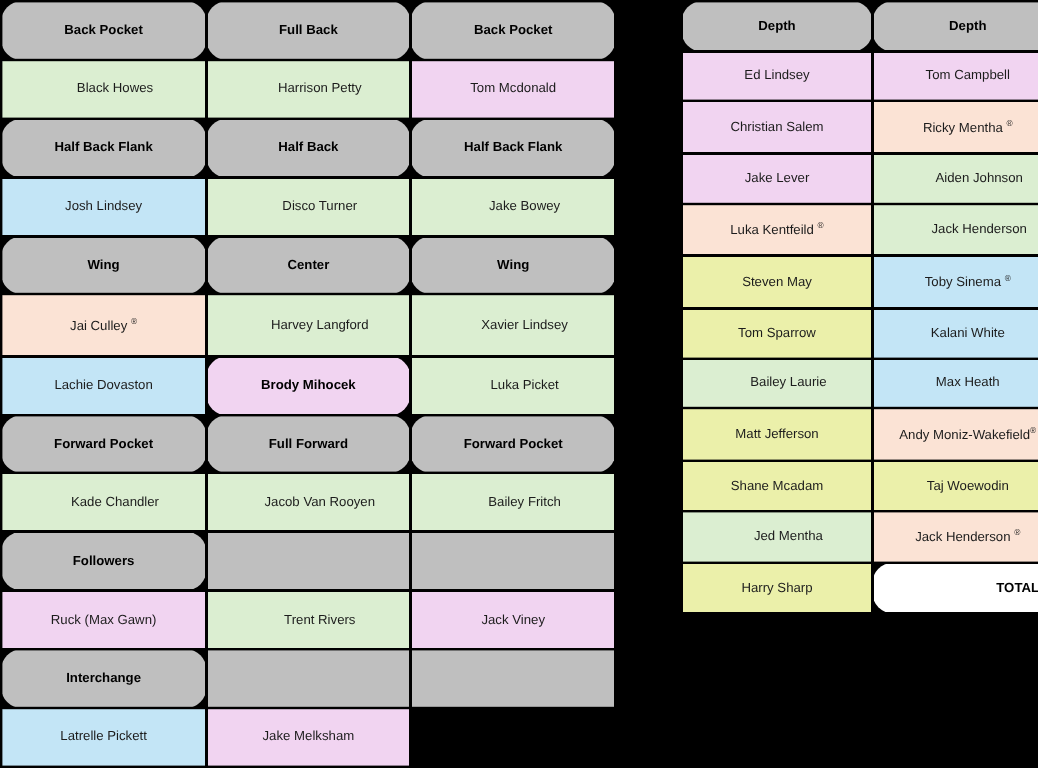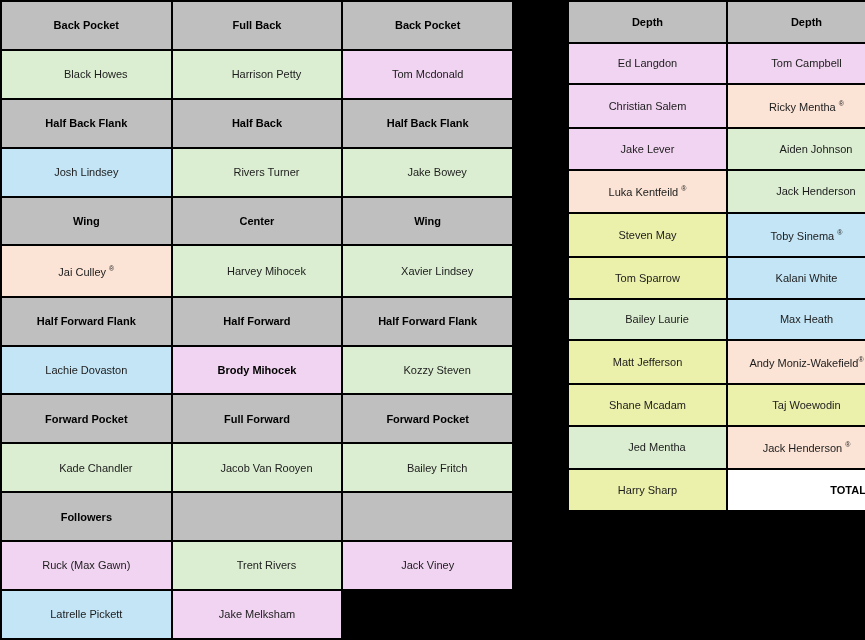--- a/index.html
+++ b/index.html
@@ -22,21 +22,21 @@
     border: 2px solid var(--border, #000);
     text-align: center;
     vertical-align: middle;
     font-size: 11px;
     line-height: 1.1;
     color: var(--text, #1c1c1c);
     padding: 0 4px;
     overflow: hidden;
     white-space: nowrap;
   }
-  td.cell.bold { font-weight: 700; color: #000; }
+  td.cell.bold { font-weight: 700; color: #000; border-radius: 17px; }
   td.bg-header { background: var(--header, #bfbfbf); }
   td.bg-green  { background: var(--green,  #dbeed1); padding-left: 23px; }
   td.bg-pink   { background: var(--pink,   #f1d4f1); }
   td.bg-blue   { background: var(--blue,   #c3e5f6); }
   td.bg-peach  { background: var(--peach,  #fbe3d5); }
   td.bg-yellow { background: var(--yellow, #ebf0aa); }
   td.bg-white  { background: var(--white,  #ffffff); text-align: right; }
   td.bg-none   { background: transparent; border: none; }
   .reg { font-size: 7px; vertical-align: super; }
 </style>
@@ -56,42 +56,37 @@
           <td class="cell bg-green">Harrison Petty</td>
           <td class="cell bg-pink">Tom Mcdonald</td>
         </tr>
         <tr>
           <td class="cell bg-header bold">Half Back Flank</td>
           <td class="cell bg-header bold">Half Back</td>
           <td class="cell bg-header bold">Half Back Flank</td>
         </tr>
         <tr>
           <td class="cell bg-blue">Josh Lindsey</td>
-          <td class="cell bg-green">Rivers Turner</td>
+          <td class="cell bg-green">Disco Turner</td>
           <td class="cell bg-green">Jake Bowey</td>
         </tr>
         <tr>
           <td class="cell bg-header bold">Wing</td>
           <td class="cell bg-header bold">Center</td>
           <td class="cell bg-header bold">Wing</td>
         </tr>
         <tr>
           <td class="cell bg-peach">Jai Culley <span class="reg">®</span></td>
-          <td class="cell bg-green">Harvey Mihocek</td>
+          <td class="cell bg-green">Harvey Langford</td>
           <td class="cell bg-green">Xavier Lindsey</td>
-        </tr>
-        <tr>
-          <td class="cell bg-header bold">Half Forward Flank</td>
-          <td class="cell bg-header bold">Half Forward</td>
-          <td class="cell bg-header bold">Half Forward Flank</td>
         </tr>
         <tr>
           <td class="cell bg-blue">Lachie Dovaston</td>
           <td class="cell bg-pink bold">Brody Mihocek</td>
-          <td class="cell bg-green">Kozzy Steven</td>
+          <td class="cell bg-green">Luka Picket</td>
         </tr>
         <tr>
           <td class="cell bg-header bold">Forward Pocket</td>
           <td class="cell bg-header bold">Full Forward</td>
           <td class="cell bg-header bold">Forward Pocket</td>
         </tr>
         <tr>
           <td class="cell bg-green">Kade Chandler</td>
           <td class="cell bg-green">Jacob Van Rooyen</td>
           <td class="cell bg-green">Bailey Fritch</td>
@@ -100,34 +95,39 @@
           <td class="cell bg-header bold">Followers</td>
           <td class="cell bg-header"></td>
           <td class="cell bg-header"></td>
         </tr>
         <tr>
           <td class="cell bg-pink">Ruck (Max Gawn)</td>
           <td class="cell bg-green">Trent Rivers</td>
           <td class="cell bg-pink">Jack Viney</td>
         </tr>
         <tr>
+          <td class="cell bg-header bold">Interchange</td>
+          <td class="cell bg-header"></td>
+          <td class="cell bg-header"></td>
+        </tr>
+        <tr>
           <td class="cell bg-blue">Latrelle Pickett</td>
           <td class="cell bg-pink">Jake Melksham</td>
           <td class="cell bg-none"></td>
         </tr>
       </tbody>
     </table>
   <table id="depth-table" class="board">
       <tbody>
         <tr>
           <td class="cell bg-header bold">Depth</td>
           <td class="cell bg-header bold">Depth</td>
         </tr>
         <tr>
-          <td class="cell bg-pink">Ed Langdon</td>
+          <td class="cell bg-pink">Ed Lindsey</td>
           <td class="cell bg-pink">Tom Campbell</td>
         </tr>
         <tr>
           <td class="cell bg-pink">Christian Salem</td>
           <td class="cell bg-peach">Ricky Mentha <span class="reg">®</span></td>
         </tr>
         <tr>
           <td class="cell bg-pink">Jake Lever</td>
           <td class="cell bg-green">Aiden Johnson</td>
         </tr>

